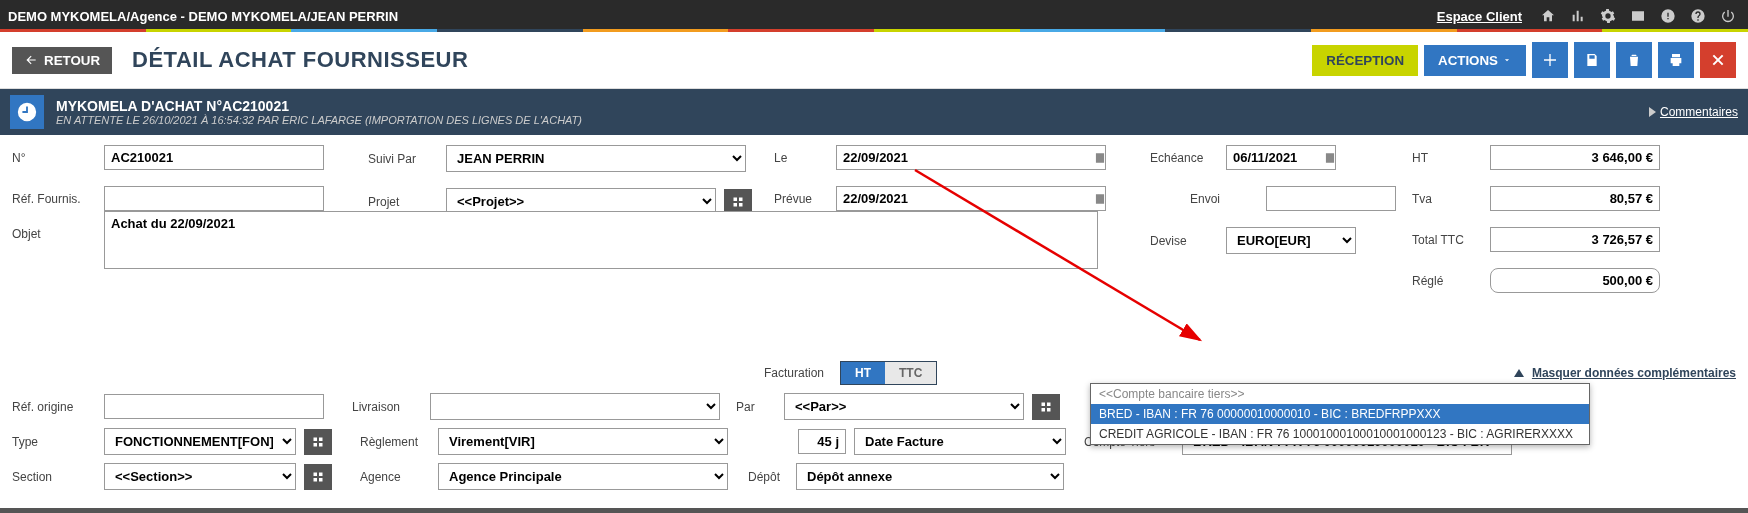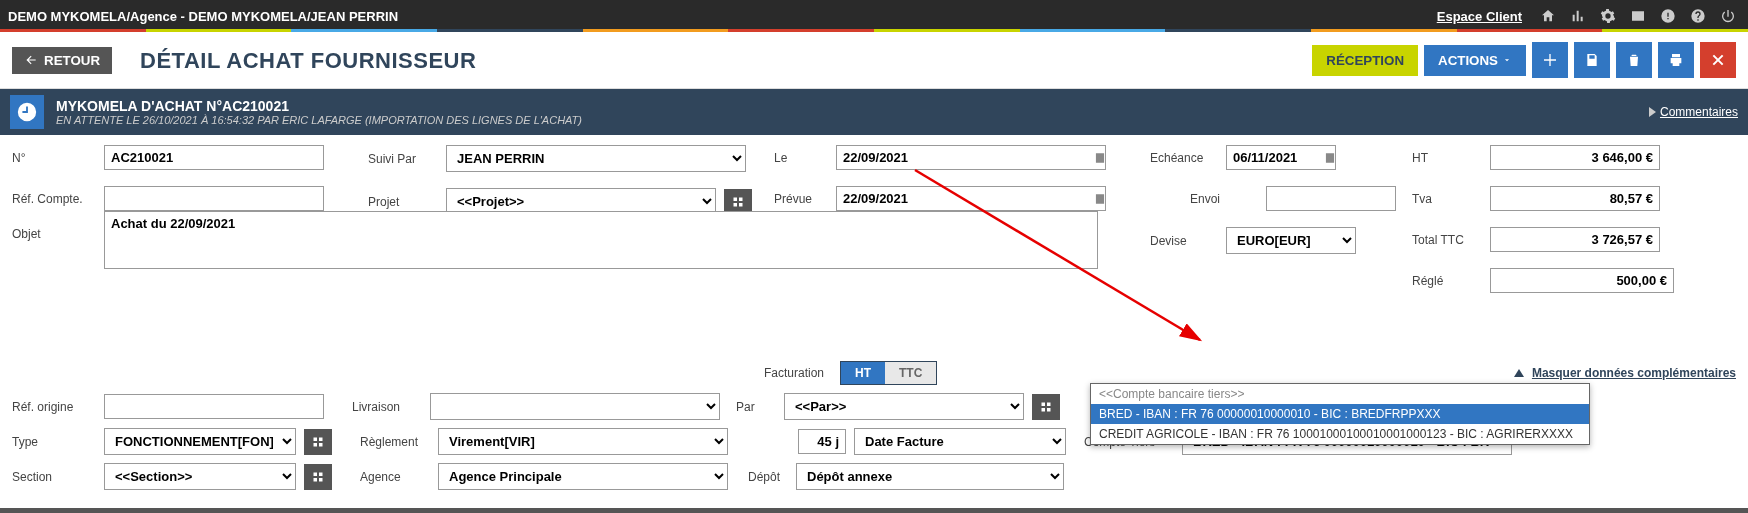--- a/index.html
+++ b/index.html
@@ -6,21 +6,21 @@
 body { font-family: Arial, sans-serif; font-size: 13px; background: #f5f5f5; color: #333; width: 1748px; }
 .top-bar { background: #2a2a2a; height: 32px; display: flex; align-items: center; justify-content: space-between; padding: 0 8px; color: #fff; position: relative; }
 .top-accent { position: absolute; bottom: 0; left: 0; right: 0; height: 3px; display: flex; }
 .top-accent span { flex: 1; height: 3px; }
 .top-bar-left { font-weight: bold; font-size: 13px; }
 .top-bar-right { display: flex; align-items: center; gap: 6px; }
 .top-link { color: #fff; text-decoration: underline; font-weight: bold; margin-right: 8px; }
 .top-icon { width: 24px; height: 24px; display: flex; align-items: center; justify-content: center; cursor: pointer; }
 .top-icon svg { fill: #ccc; width: 16px; height: 16px; }
 .header-row { background: #fff; display: flex; align-items: center; padding: 10px 12px; justify-content: space-between; border-bottom: 1px solid #ddd; }
-.left-head { display: flex; align-items: flex-end; gap: 28px; }
+.left-head { display: flex; align-items: flex-start; gap: 20px; }
 .retour-btn { background: #555; color: #fff; border: none; padding: 6px 12px; font-weight: bold; display: flex; align-items: center; gap: 6px; cursor: pointer; }
 .retour-btn svg { fill: #fff; width: 14px; height: 14px; }
 .page-title { font-size: 22px; font-weight: bold; color: #30455b; letter-spacing: 0.5px; }
 .right-head { display: flex; align-items: center; gap: 6px; }
 .btn { border: none; padding: 8px 14px; font-weight: bold; cursor: pointer; display: flex; align-items: center; gap: 4px; }
 .btn-yellow { background: #c8d400; color: #30455b; }
 .btn-blue { background: #3176c2; color: #fff; }
 .btn-red { background: #d43f2d; color: #fff; }
 .btn-icon { width: 36px; height: 36px; padding: 0; justify-content: center; }
 .btn-icon svg { fill: #fff; width: 16px; height: 16px; }
@@ -185,21 +185,21 @@
 
 <div class="form-area" style="position:relative;">
   <div class="form-grid">
 
     <div class="col" style="flex:0 0 340px;">
       <div class="frow">
         <div class="flabel">N°</div>
         <input type="text" class="inp-ro" style="width: 220px; font-weight: bold;" readonly="" value="AC210021">
       </div>
       <div class="frow">
-        <div class="flabel">Réf. Compte.</div>
+        <div class="flabel">Réf. Fournis.</div>
         <input type="text" style="width: 220px;" value="">
       </div>
       <div class="frow" style="align-items:flex-start;">
         <div class="flabel">Objet</div>
       </div>
     </div>
 
     <div class="col" style="flex:0 0 390px;">
       <div class="frow">
         <div class="flabel" style="min-width:70px;">Suivi Par</div>
@@ -265,21 +265,21 @@
       <div class="frow">
         <div class="flabel" style="min-width:70px;">Tva</div>
         <input type="text" class="inp-num" style="width: 170px; font-weight: bold;" readonly="" value="80,57 €">
       </div>
       <div class="frow">
         <div class="flabel" style="min-width:70px;">Total TTC</div>
         <input type="text" class="inp-num" style="width: 170px; font-weight: bold;" readonly="" value="3 726,57 €">
       </div>
       <div class="frow">
         <div class="flabel" style="min-width:70px;">Réglé</div>
-        <input type="text" class="inp-num" style="width: 184px; font-weight: bold;" readonly="" value="500,00 €">
+        <input type="text" class="inp-num" style="width: 170px; font-weight: bold; border-radius: 8px;" readonly="" value="500,00 €">
       </div>
     </div>
   </div>
 
   <div style="position:absolute; top:76px; left:104px; right:650px;">
     <textarea style="width: 100%; height: 58px; font-weight: bold; resize: none;">Achat du 22/09/2021</textarea>
   </div>
 
   <div style="height:56px;"></div>
 

